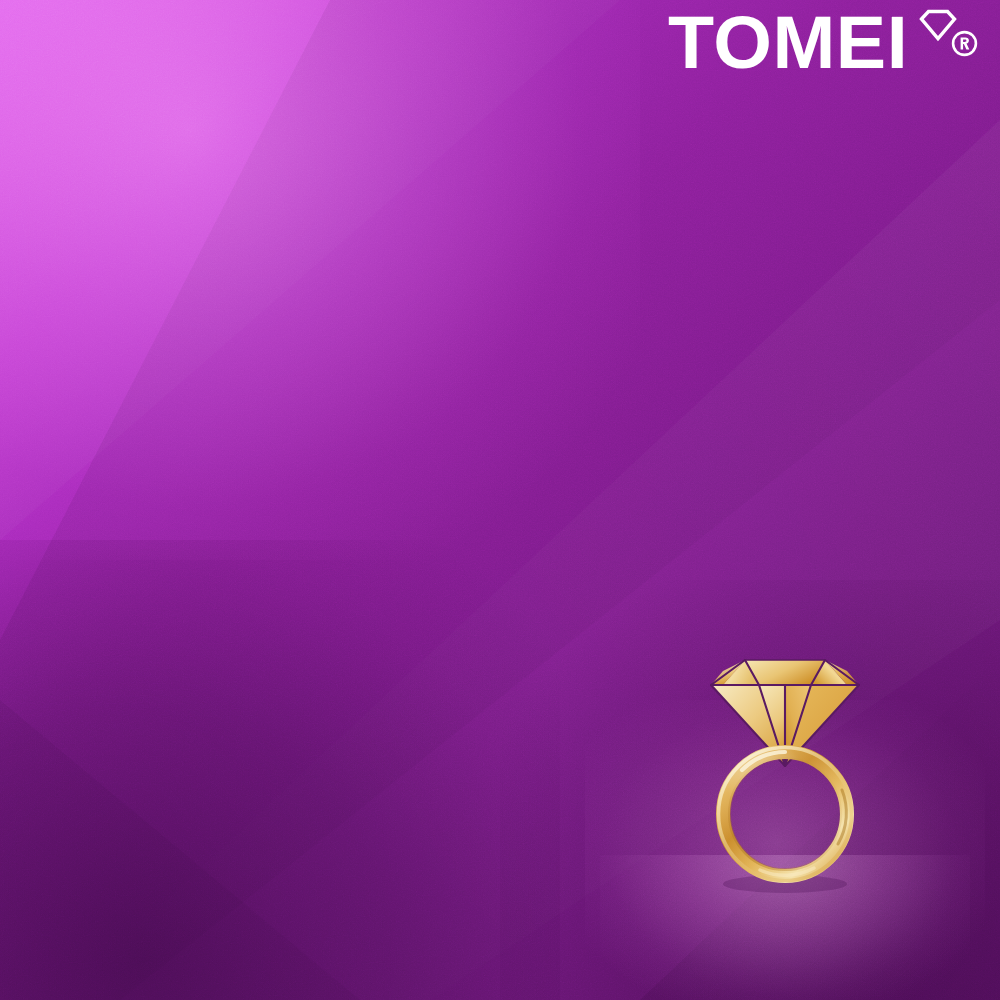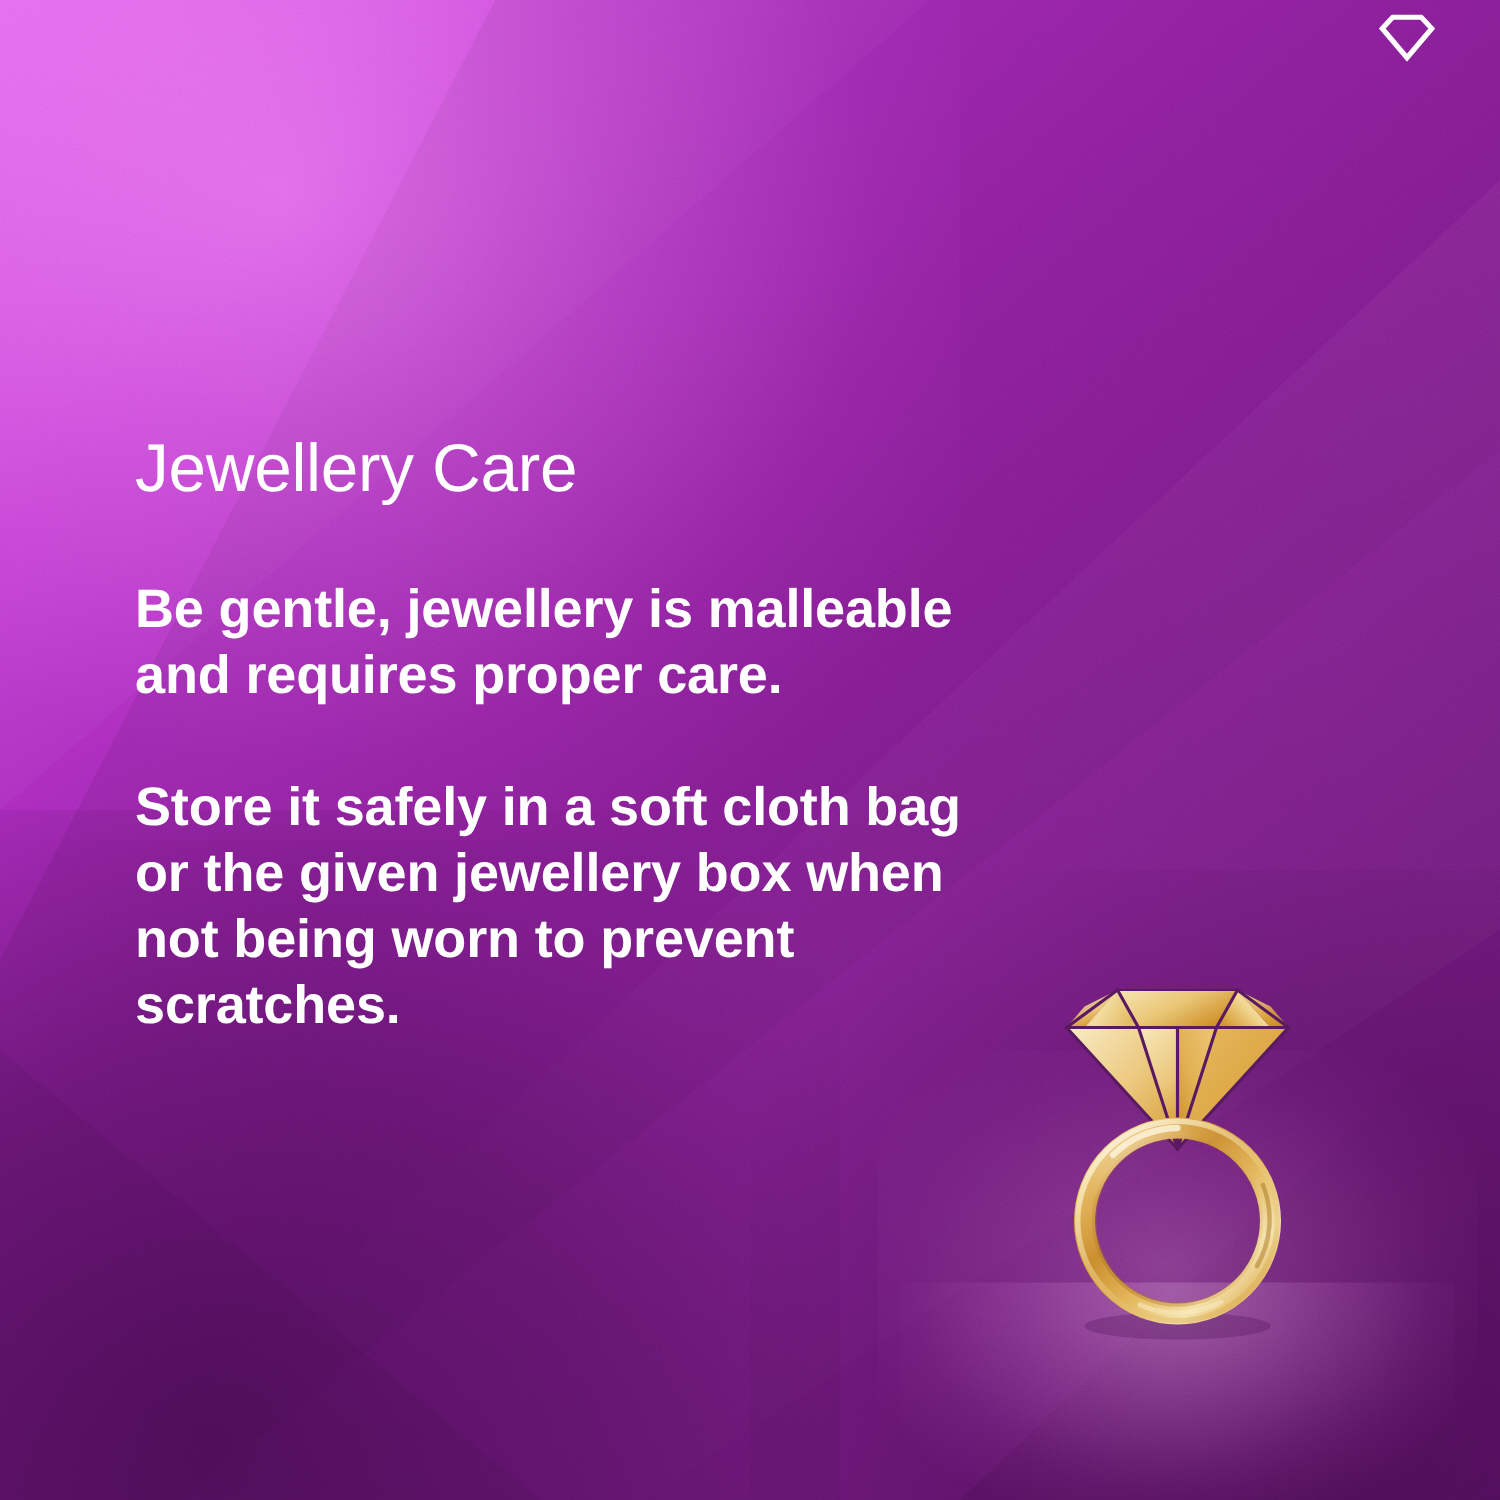--- a/index.html
+++ b/index.html
@@ -277,28 +277,32 @@
   </div>
 
   <div class="logo">
 
     <div class="logo-diamond-mark">
       <svg viewBox="0 0 44 34">
         <path d="M 5.5 11 L 12.5 3.5 L 31.5 3.5 L 38.5 11 L 22 30.5 Z" fill="none" stroke="#ffffff" stroke-width="3.4" stroke-linejoin="miter"></path>
       </svg>
     </div>
 
+    <div class="logo-wordmark-row">
+      <span class="logo-wordmark">TOMEI</span>
+      <span class="logo-reg">
+        <svg viewBox="0 0 27 27">
+          <circle cx="13.5" cy="13.5" r="11.4" fill="none" stroke="#ffffff" stroke-width="2.6"></circle>
+          <path d="M 9.6 19.6 L 9.6 7.4 L 14.3 7.4 C 16.6 7.4 17.9 8.6 17.9 10.6 C 17.9 12.2 17.0 13.3 15.5 13.6 L 18.3 19.6 L 15.4 19.6 L 12.9 14.0 L 12.1 14.0 L 12.1 19.6 Z M 12.1 11.9 L 14.0 11.9 C 14.9 11.9 15.4 11.5 15.4 10.7 C 15.4 10.0 14.9 9.6 14.0 9.6 L 12.1 9.6 Z" fill="#ffffff"></path>
+        </svg>
+      </span>
+    </div>
 
   </div>
 
-  <div class="copy">
-    <h1 class="headline">Jewellery Care</h1>
-    <p class="para para-1">Be gentle, jewellery is malleable and requires proper care.</p>
-    <p class="para para-2">Store it safely in a soft cloth bag or the given jewellery box when not being worn to prevent scratches.</p>
-  </div>
 
   <div class="ring-art">
     <svg viewBox="0 0 190 270">
       <defs>
 
         <linearGradient id="gA" x1="0" y1="0" x2="1" y2="0.4">
           <stop offset="0%" stop-color="#d79b33"></stop>
           <stop offset="45%" stop-color="#f3dda1"></stop>
           <stop offset="100%" stop-color="#e4bd66"></stop>
         </linearGradient>

